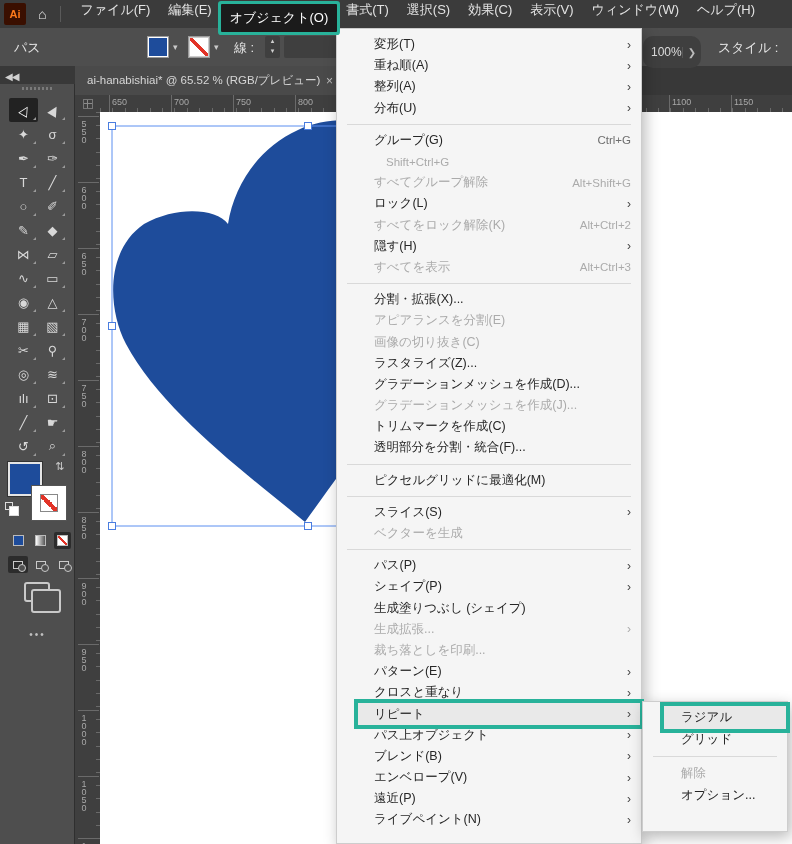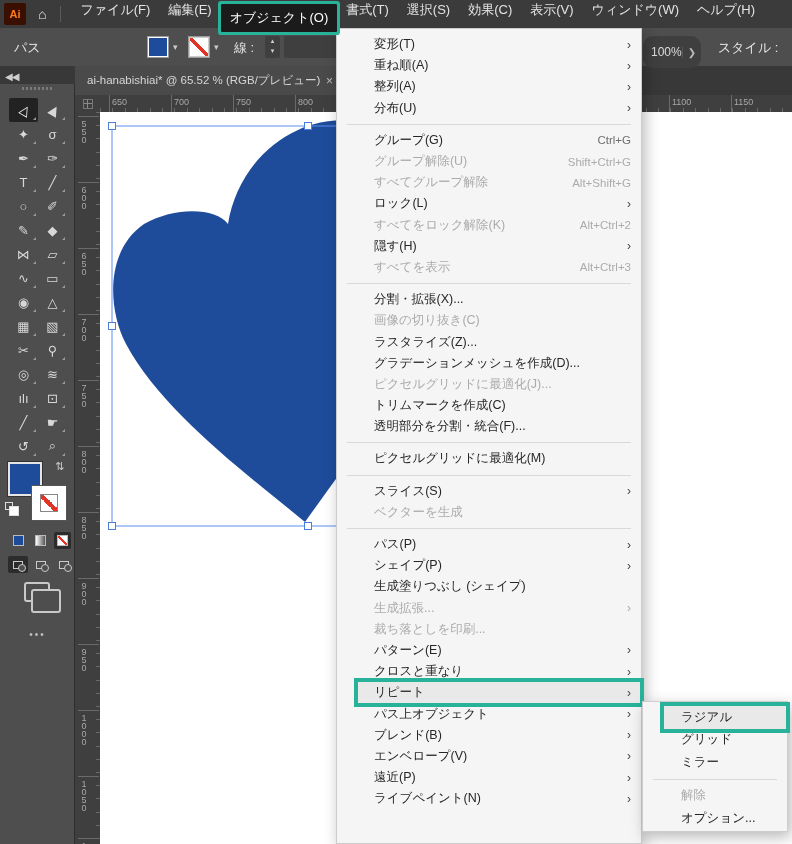--- a/index.html
+++ b/index.html
@@ -366,21 +366,20 @@
       <div class="mi" data-interactable="true">
         <span class="lbl" data-interactable="false">分布(U)</span>
         <span class="ar" data-interactable="false">›</span>
       </div>
       <div class="msep" data-interactable="false"></div>
       <div class="mi" data-interactable="true">
         <span class="lbl" data-interactable="false">グループ(G)</span>
         <span class="sc" data-interactable="false">Ctrl+G</span>
       </div>
       <div class="mi dis" data-interactable="false">
-        <span class="lbl" data-interactable="false">グループ解除(U)</span>
         <span class="sc" data-interactable="false">Shift+Ctrl+G</span>
       </div>
       <div class="mi dis" data-interactable="false">
         <span class="lbl" data-interactable="false">すべてグループ解除</span>
         <span class="sc" data-interactable="false">Alt+Shift+G</span>
       </div>
       <div class="mi" data-interactable="true">
         <span class="lbl" data-interactable="false">ロック(L)</span>
         <span class="ar" data-interactable="false">›</span>
       </div>
@@ -394,30 +393,33 @@
       </div>
       <div class="mi dis" data-interactable="false">
         <span class="lbl" data-interactable="false">すべてを表示</span>
         <span class="sc" data-interactable="false">Alt+Ctrl+3</span>
       </div>
       <div class="msep" data-interactable="false"></div>
       <div class="mi" data-interactable="true">
         <span class="lbl" data-interactable="false">分割・拡張(X)...</span>
       </div>
       <div class="mi dis" data-interactable="false">
+        <span class="lbl" data-interactable="false">アピアランスを分割(E)</span>
+      </div>
+      <div class="mi dis" data-interactable="false">
         <span class="lbl" data-interactable="false">画像の切り抜き(C)</span>
       </div>
       <div class="mi" data-interactable="true">
         <span class="lbl" data-interactable="false">ラスタライズ(Z)...</span>
       </div>
       <div class="mi" data-interactable="true">
         <span class="lbl" data-interactable="false">グラデーションメッシュを作成(D)...</span>
       </div>
       <div class="mi dis" data-interactable="false">
-        <span class="lbl" data-interactable="false">ピクセルグリッドに最適化(J)...</span>
+        <span class="lbl" data-interactable="false">グラデーションメッシュを作成(J)...</span>
       </div>
       <div class="mi" data-interactable="true">
         <span class="lbl" data-interactable="false">トリムマークを作成(C)</span>
       </div>
       <div class="mi" data-interactable="true">
         <span class="lbl" data-interactable="false">透明部分を分割・統合(F)...</span>
       </div>
       <div class="msep" data-interactable="false"></div>
       <div class="mi" data-interactable="true">
         <span class="lbl" data-interactable="false">ピクセルグリッドに最適化(M)</span>
@@ -485,23 +487,20 @@
     </div>
 
   <div id="submenu" data-interactable="false">
       <div class="mi hlrow" data-interactable="true">
         <span class="lbl" data-interactable="false">ラジアル</span>
         <div class="teal-ring" data-interactable="false"></div>
       </div>
       <div class="mi" data-interactable="true">
         <span class="lbl" data-interactable="false">グリッド</span>
       </div>
-      <div class="mi" data-interactable="true">
-        <span class="lbl" data-interactable="false">ミラー</span>
-      </div>
       <div class="msep" data-interactable="false"></div>
       <div class="mi dis" data-interactable="false">
         <span class="lbl" data-interactable="false">解除</span>
       </div>
       <div class="mi" data-interactable="true">
         <span class="lbl" data-interactable="false">オプション...</span>
       </div>
     </div>
 </div>
 

